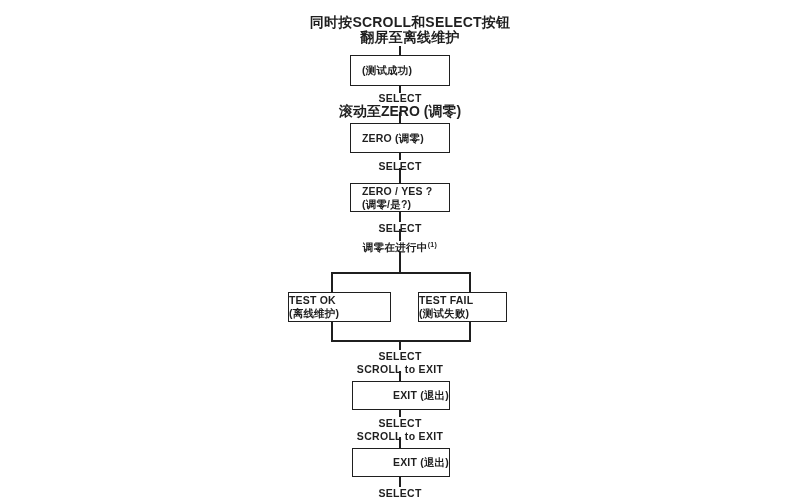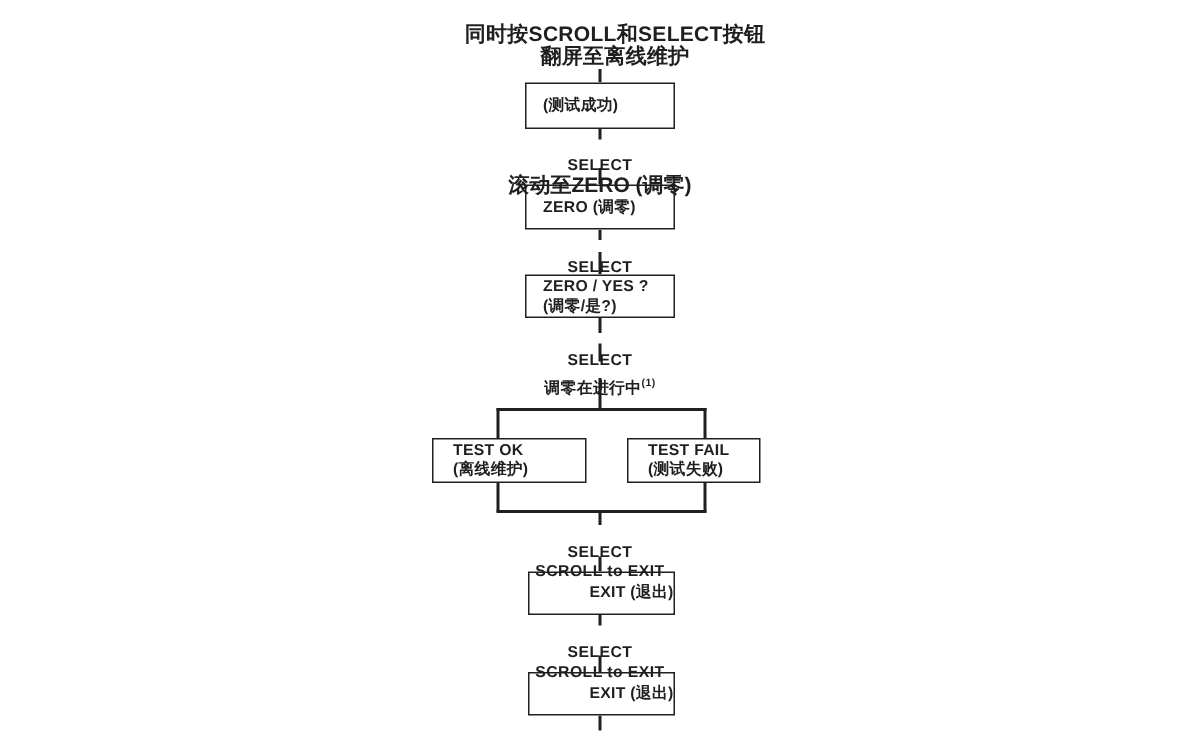--- a/index.html
+++ b/index.html
@@ -11,23 +11,23 @@
     font-weight:bold;
   }
   .vline{position:absolute;width:1.5px;background:var(--ink);}
   .hline{position:absolute;height:1.5px;background:var(--ink);}
   .box{
     position:absolute;border:1.5px solid var(--ink);box-sizing:border-box;
     display:flex;flex-direction:column;justify-content:center;
     padding-left:11px;font-size:10.5px;line-height:13px;letter-spacing:.2px;
     background:var(--bg);
   }
-  .box.padwide{padding-left:13px;}
+  .box.padwide{padding-left:0;}
   .box.padslim{padding-left:10px;align-items:flex-end;}
-  .lbl{position:absolute;left:300px;width:200px;text-align:center;font-size:10.5px;line-height:12.5px;letter-spacing:.3px;margin-top:12px;}
+  .lbl{position:absolute;left:300px;width:200px;text-align:center;font-size:10.5px;line-height:12.5px;letter-spacing:.3px;}
   .lbl .cjk{font-size:14px;letter-spacing:0;}
   .title{
     position:absolute;left:290px;top:15px;width:240px;text-align:center;
     font-size:14px;line-height:15px;letter-spacing:.2px;
   }
   sup{font-size:7px;vertical-align:super;line-height:0;}
   
   .b1{left:350px;top:55px;width:100px;height:31px;}
   .b2{left:350px;top:123px;width:100px;height:30px;}
   .b3{left:350px;top:183px;width:100px;height:29px;}

